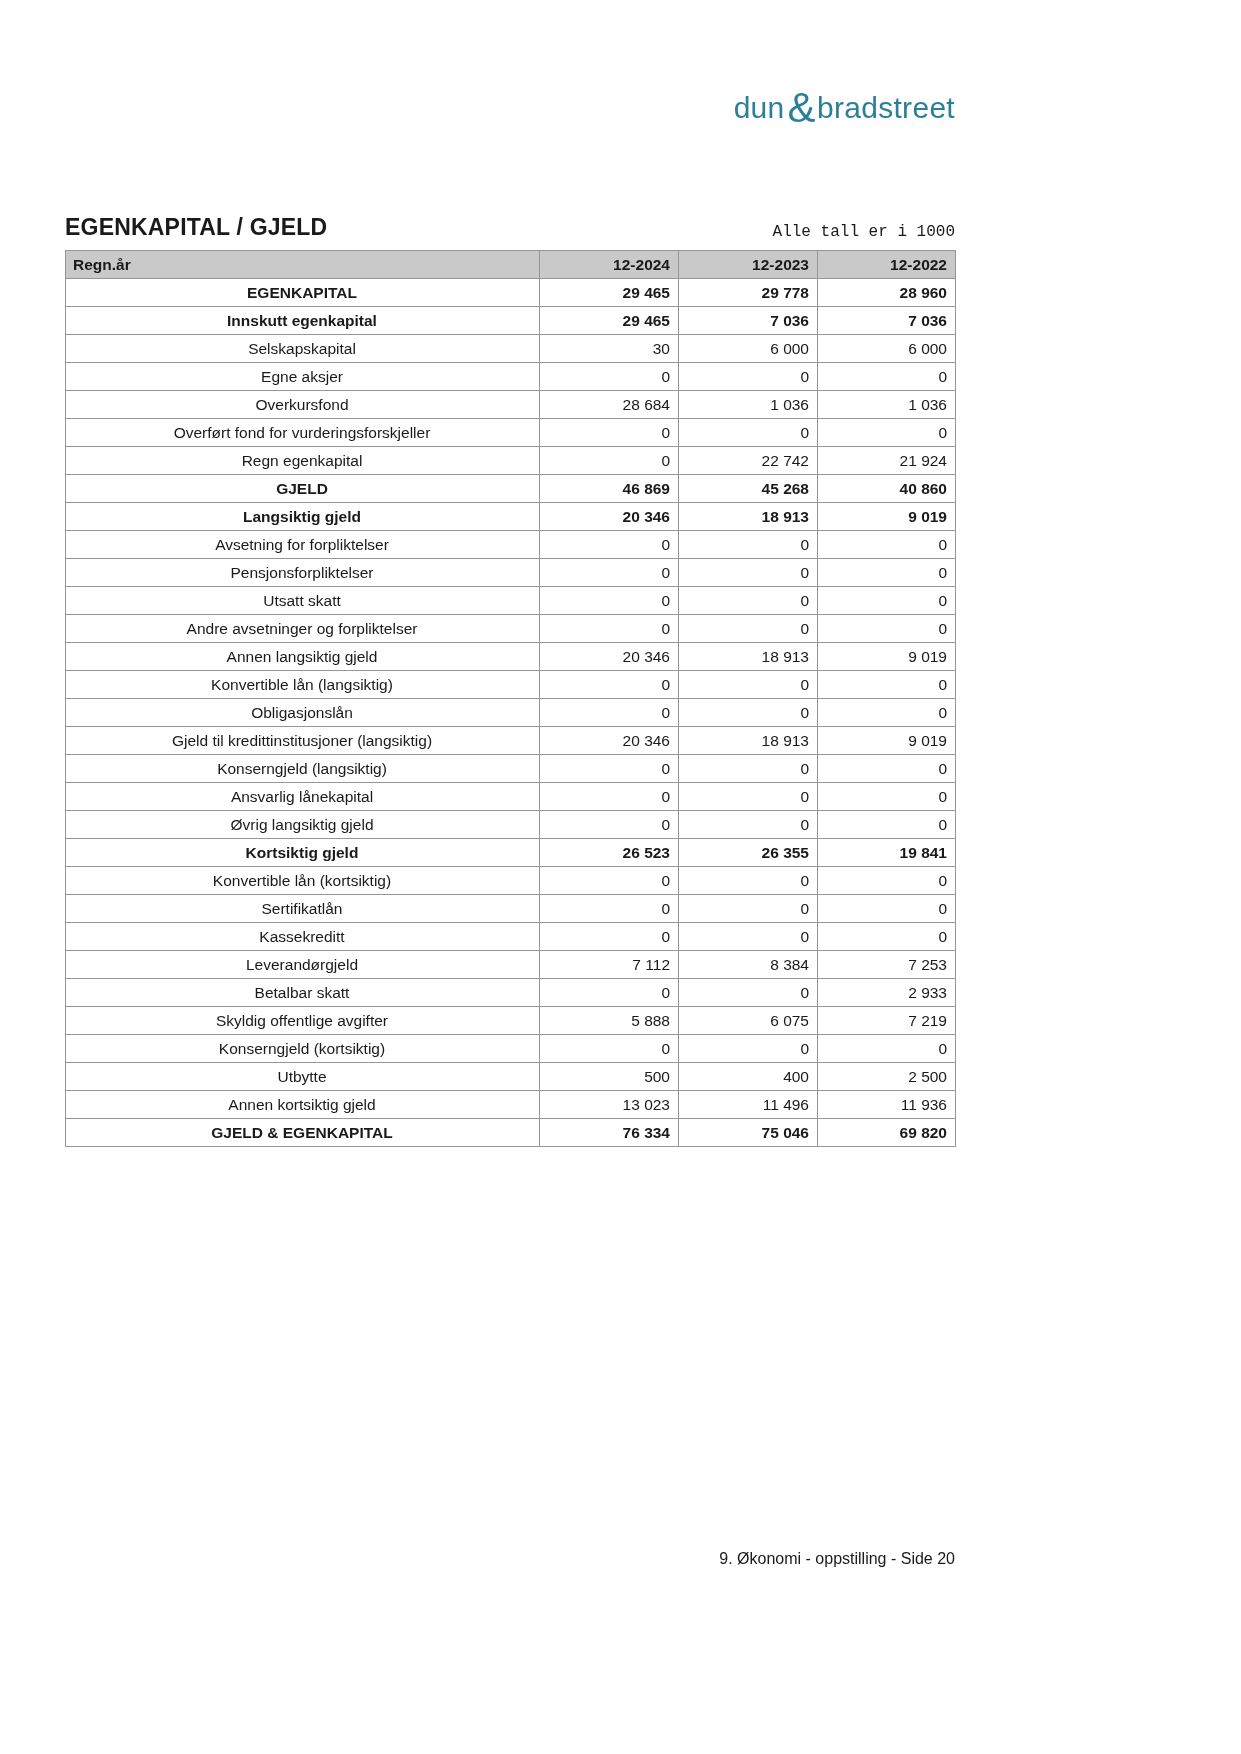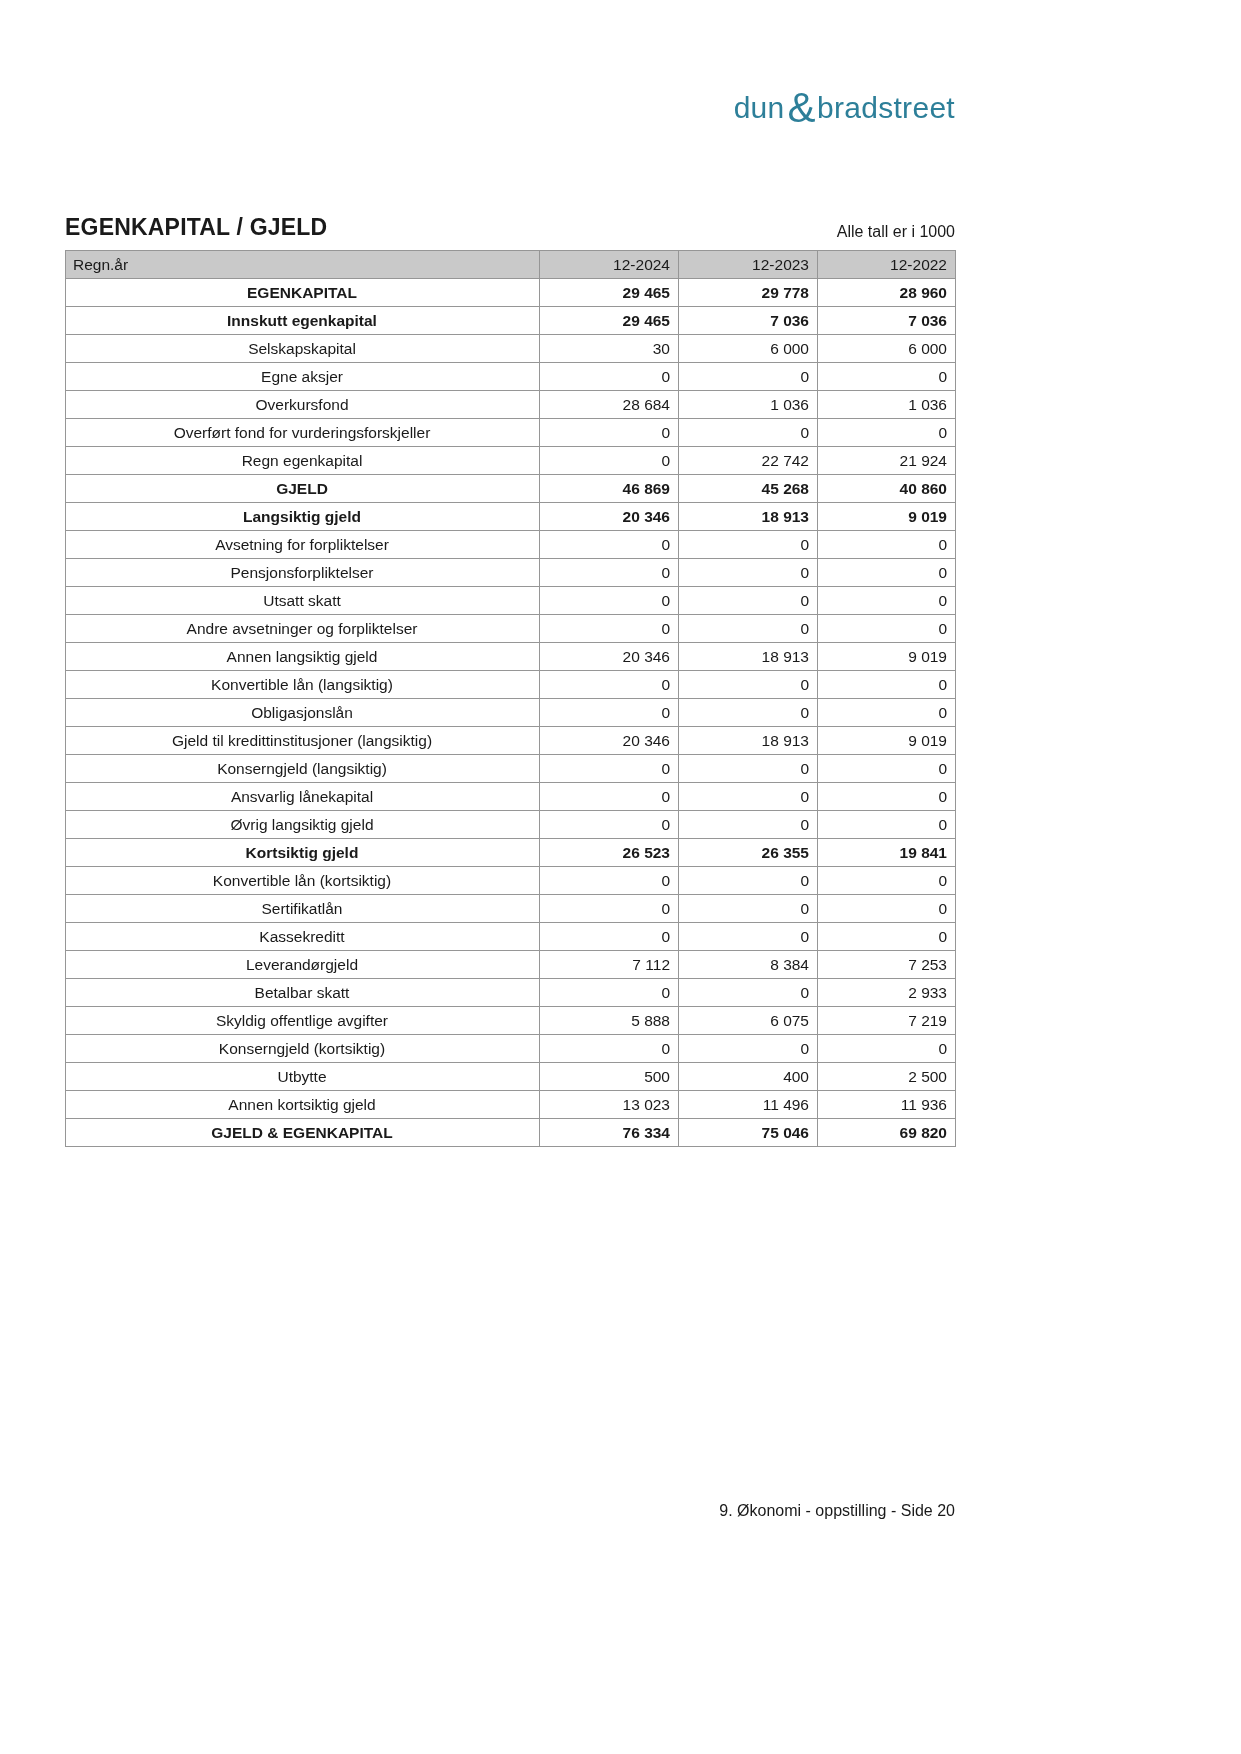--- a/index.html
+++ b/index.html
@@ -50,52 +50,53 @@
     margin-top: 90px;
   }
   .page-title {
     font-size: 23px;
     font-weight: bold;
     letter-spacing: 0.2px;
   }
   .units-note {
     font-size: 16px;
     font-weight: 400;
+    font-family: Liberation Mono, monospace;
   }
   
   table.balance {
     border-collapse: collapse;
     width: 100%;
     margin-top: 9px;
     table-layout: fixed;
     font-size: 15.5px;
   }
   table.balance th,
   table.balance td {
     border: 1px solid #969696;
     padding: 4px 8px 4px 7px;
     height: 28px;
     overflow: hidden;
     white-space: nowrap;
   }
   table.balance thead th {
     background: #c9c9c9;
-    font-weight: normal;
+    font-weight: bold;
     text-align: left;
   }
   table.balance th.num,
   table.balance td.num {
     text-align: right;
   }
   table.balance td.label { text-align: center; }
   table.balance tr.bold td { font-weight: bold; }
   
   .footer {
     position: absolute;
-    top: 1502px;
+    top: 1550px;
     left: 65px;
     width: 890px;
     text-align: right;
     font-size: 16px;
     color: #1a1a1a;
   }
 </style>
 </head>
 <body>
 

